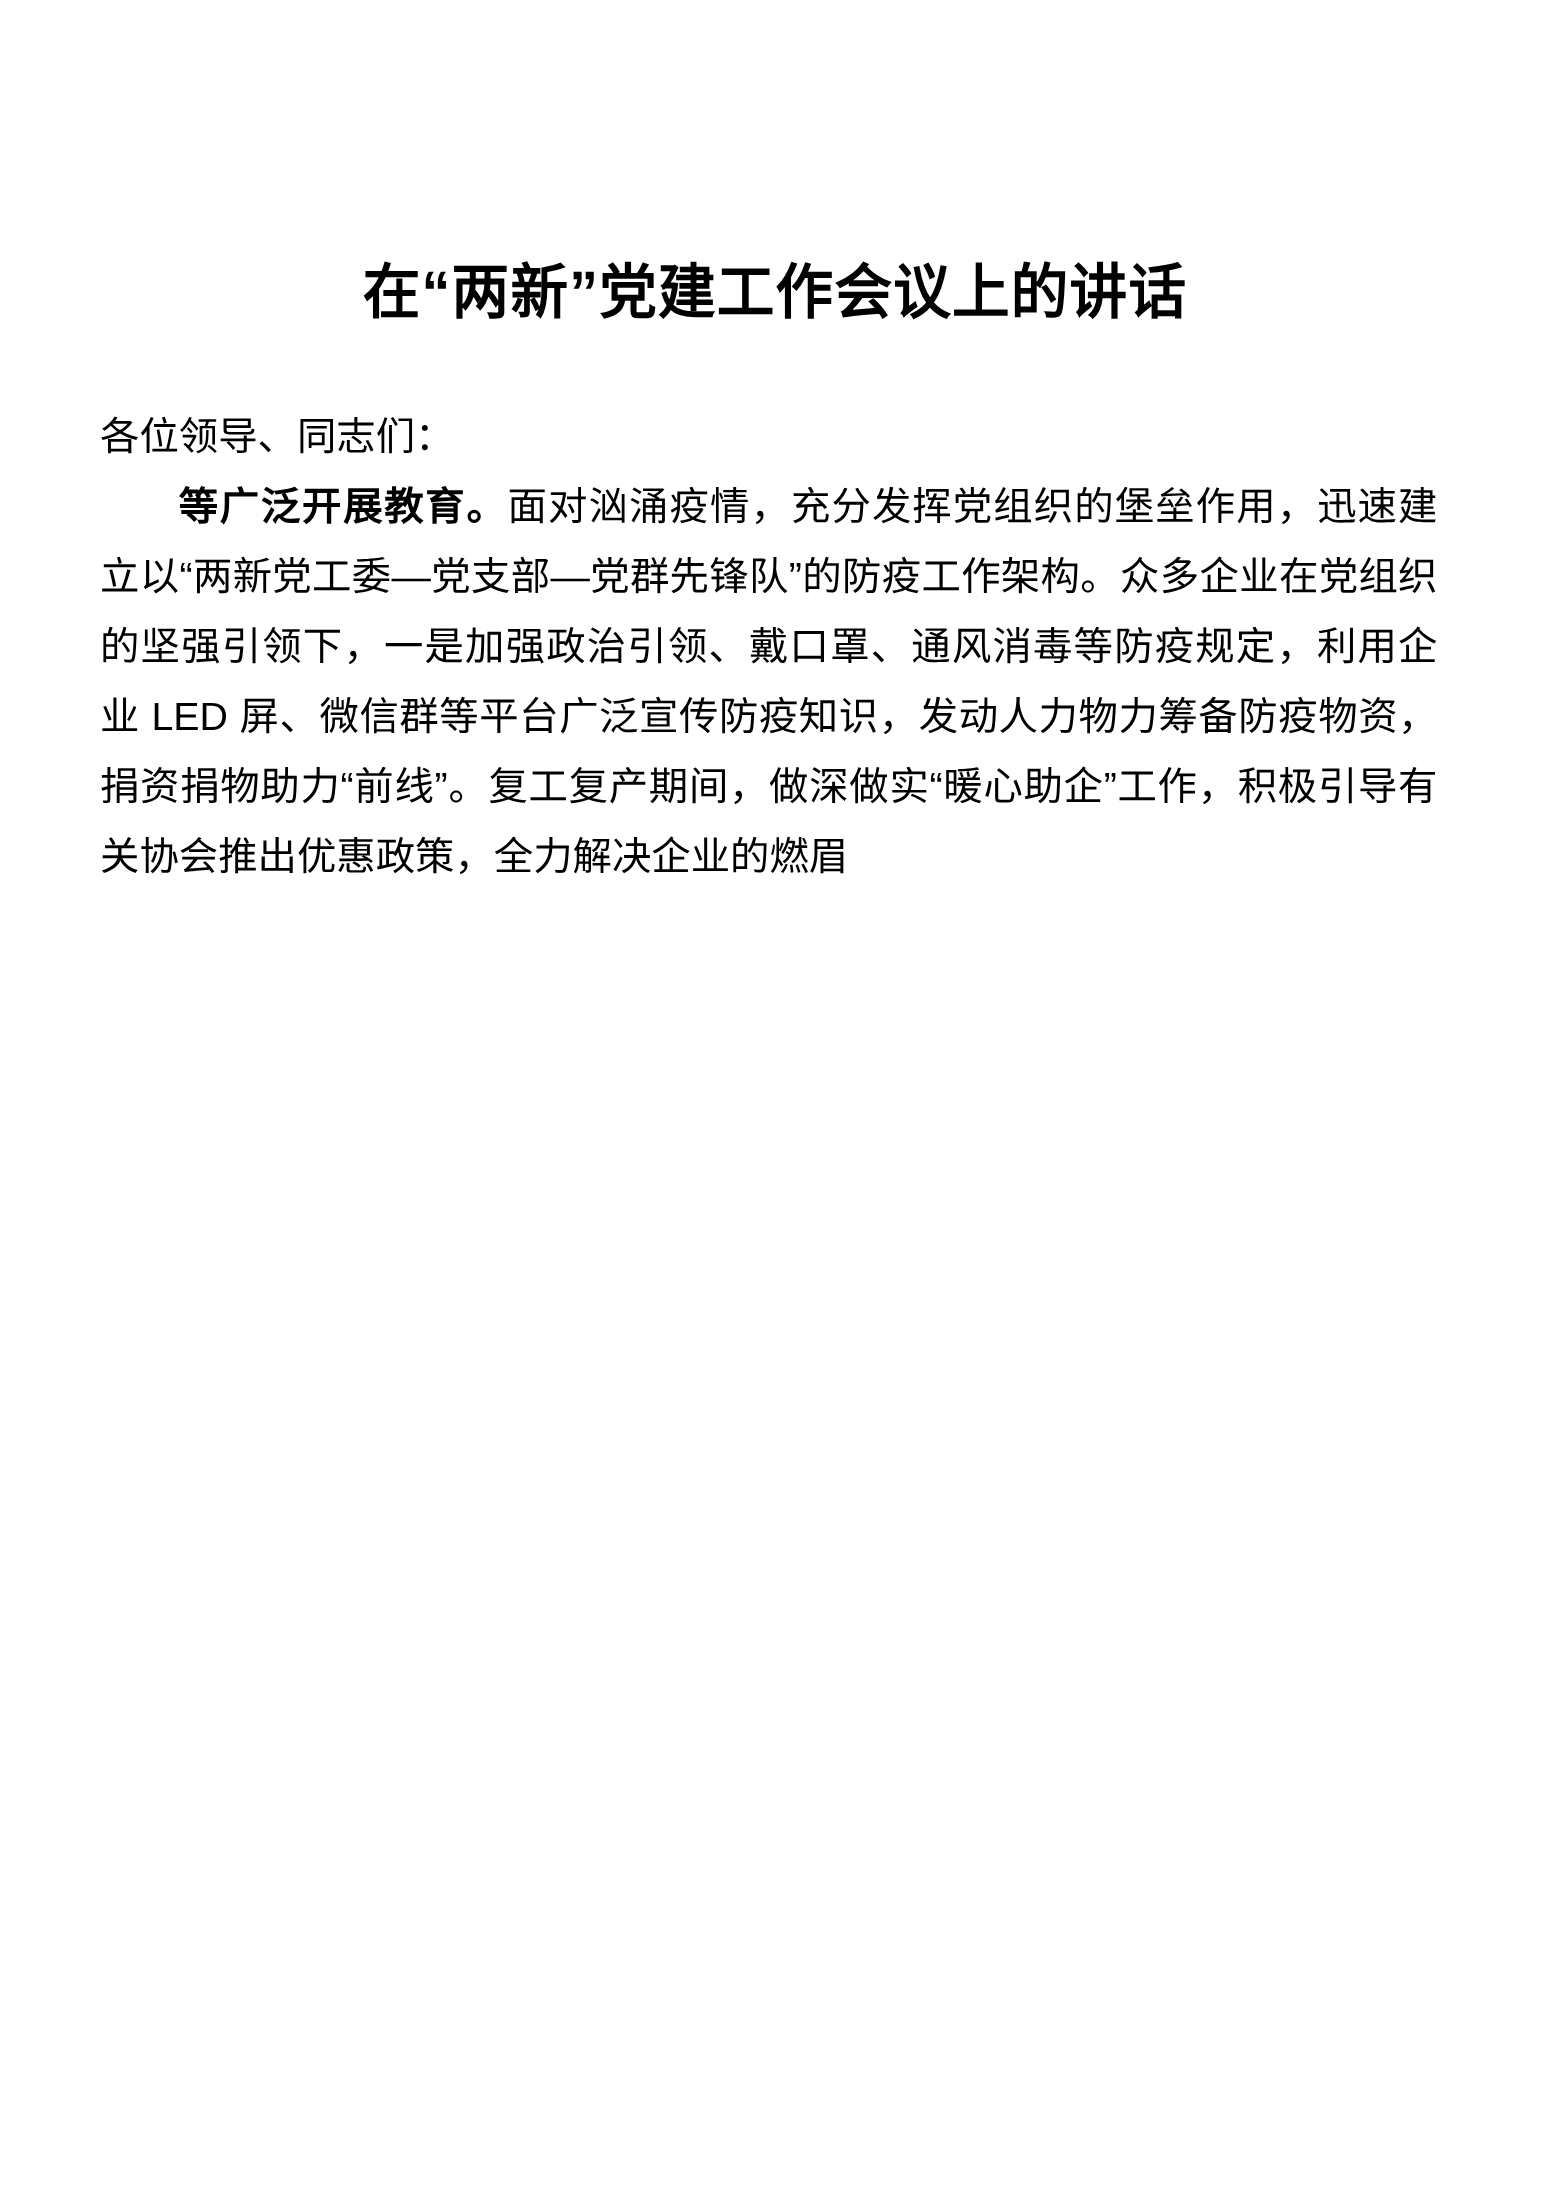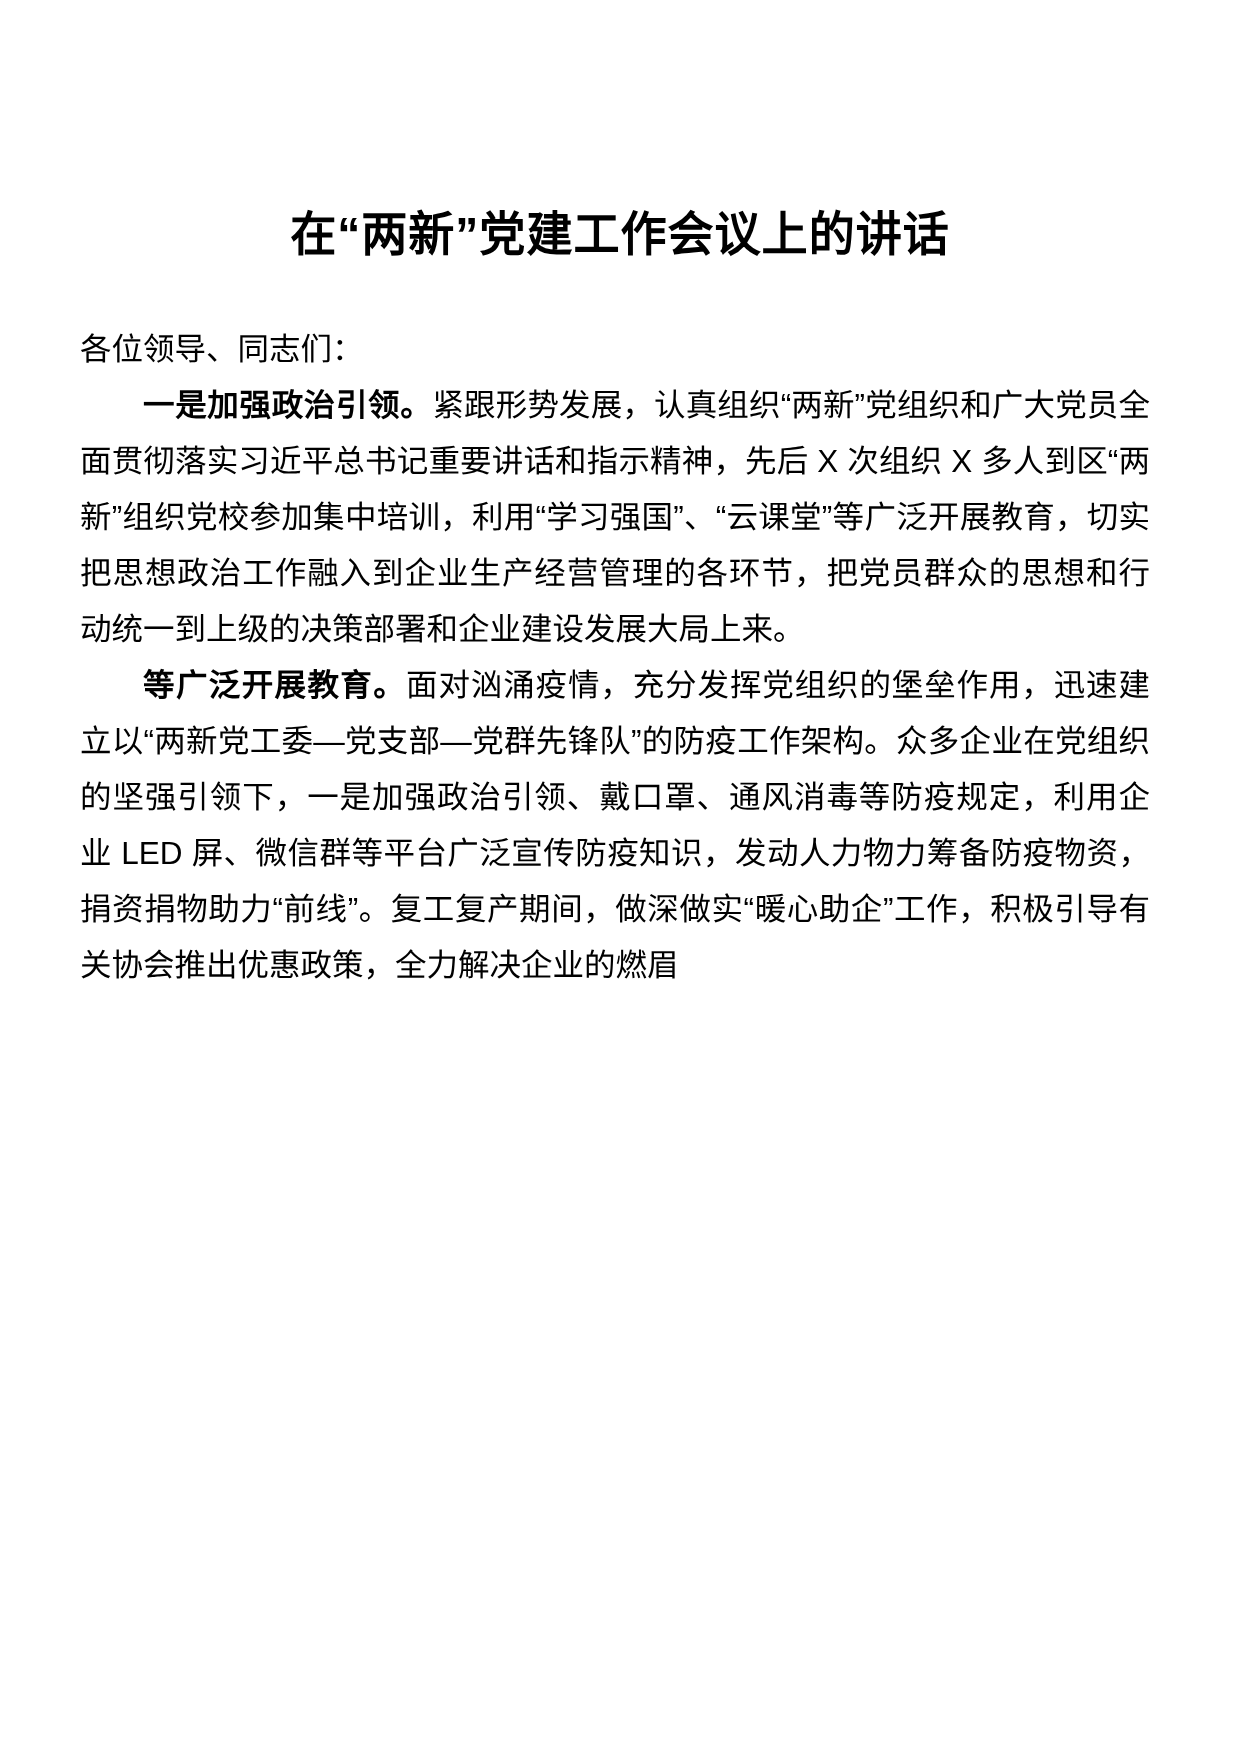--- a/index.html
+++ b/index.html
@@ -67,18 +67,17 @@
 <div class="page">
 
   <h1 class="doc-title">在“两新”党建工作会议上的讲话</h1>
 
   <div class="body-block">
 
     <p class="para salutation">各位领导、同志们：</p>
 
 
 
-    <p class="para indent"><span class="lead">一是加强政治引领。</span><span>紧跟形势发展，认真组织“两新”党组织和广大党员全面贯彻落实习近平总书记重要讲话和指示精神，先后 X 次组织 X 多人到区“两新”组织党校参加集中培训，利用“学习强国”、“云课堂”等广泛开展教育，切实把思想政治工作融入到企业生产经营管理的各环节，把党员群众的思想和行动统一到上级的决策部署和企业建设发展大局上来。</span></p>
 
     <p class="para indent"><span class="lead">等广泛开展教育。</span><span>面对汹涌疫情，充分发挥党组织的堡垒作用，迅速建立以“两新党工委—党支部—党群先锋队”的防疫工作架构。众多企业在党组织的坚强引领下，一是加强政治引领、戴口罩、通风消毒等防疫规定，利用企业 LED 屏、微信群等平台广泛宣传防疫知识，发动人力物力筹备防疫物资，捐资捐物助力“前线”。复工复产期间，做深做实“暖心助企”工作，积极引导有关协会推出优惠政策，全力解决企业的燃眉</span></p>
 
   </div>
 </div>
 
 </body></html>

